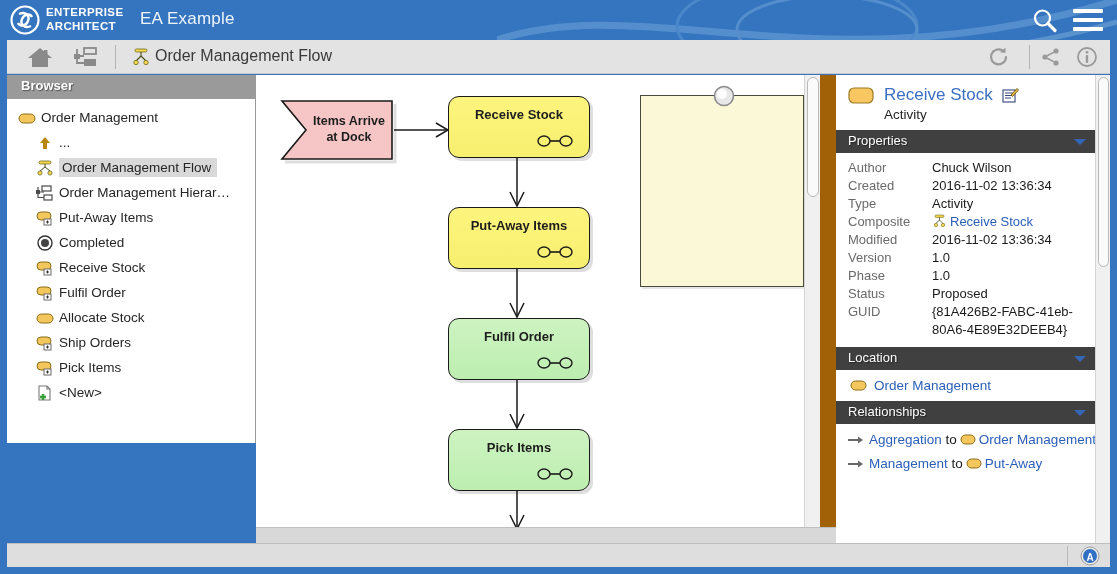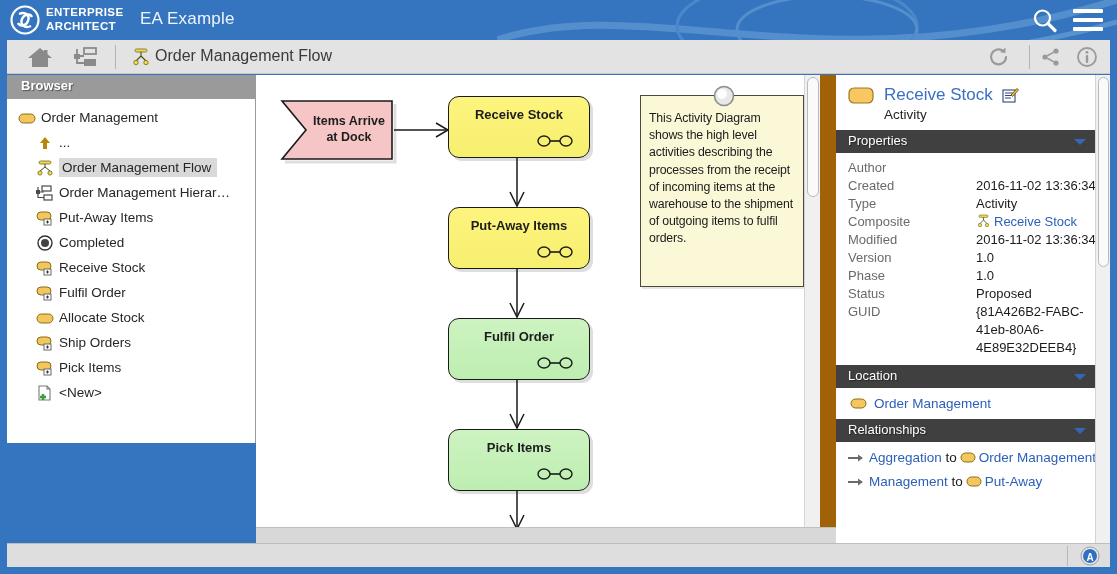--- a/index.html
+++ b/index.html
@@ -143,21 +143,21 @@
     height: 23px; background: #404040; color: #fff; font-size: 13px; font-weight: normal;
     padding: 3px 0 0 12px; text-shadow: 1px 1px 1px rgba(0,0,0,.45);
     position: relative; cursor: pointer;
   }
   .sec-hdr .caret {
     position: absolute; right: 24px; top: 9px;
     width: 0; height: 0; border-left: 6px solid transparent;
     border-right: 6px solid transparent; border-top: 6px solid #3366b5;
   }
   .ptable { padding: 6px 0 8px 0; }
-  .prow { display: flex; font-size: 13px; line-height: 18px; padding: 0 0 0 12px; gap: 44px; }
+  .prow { display: flex; font-size: 13px; line-height: 18px; padding: 0 0 0 12px; }
   .pkey { width: 84px; flex: 0 0 84px; color: #6a6a6a; }
   .pval { color: #1b1b1b; flex: 1; padding-right: 12px; }
   .pval.link { color: #2b5fb8; cursor: pointer; }
   .pval .inl-ic { display: inline-block; width: 14px; height: 14px; vertical-align: -2px; margin-right: 4px; }
 
   .loc-row { padding: 8px 0 8px 14px; display: flex; align-items: center; font-size: 13.5px; }
   .loc-row .lic { width: 17px; height: 11px; margin-right: 7px; flex: 0 0 17px; }
   .loc-row a { color: #2b5fb8; cursor: pointer; text-decoration: none; }
 
   .rel-list { padding: 8px 0 0 12px; }
@@ -453,21 +453,20 @@
 
       <div style="position:absolute; left:192px; top:452px; width:142px; height:20px;
                   border:1.6px solid #1a1a1a; border-bottom:none; border-radius:11px 11px 0 0;
                   background:linear-gradient(#cdf3c1,#bdeeb0);"></div>
 
       <div class="note-box" style="left:384px; top:20px; width:164px; height:192px;">
         <svg class="note-pin" viewBox="0 0 22 22">
           <circle cx="11" cy="11" r="9.5" fill="#e8e8e8" stroke="#8c8c8c" stroke-width="1.6"></circle>
           <circle cx="9" cy="9" r="5" fill="#fdfdfd"></circle>
         </svg>
-        <div class="note-text">This Activity Diagram shows the high level activities describing the processes from the receipt of incoming items at the warehouse to the shipment of outgoing items to fulfil orders.</div>
       </div>
 
       <div class="vscroll-d">
         <div class="thumb"></div>
       </div>
     </div>
     <div class="hscroll-d"></div>
   </div>
 
   <div class="props">
@@ -487,20 +486,21 @@
       <div class="ph-type">Activity</div>
     </div>
 
     <div class="sec-hdr">
       <span>Properties</span>
       <span class="caret"></span>
     </div>
     <div class="ptable" id="props-host">
         <div class="prow">
           <span class="pkey">Author</span>
+          <span class="pval"><span>Chuck Wilson</span></span>
         </div>
         <div class="prow">
           <span class="pkey">Created</span>
           <span class="pval"><span>2016-11-02 13:36:34</span></span>
         </div>
         <div class="prow">
           <span class="pkey">Type</span>
           <span class="pval"><span>Activity</span></span>
         </div>
         <div class="prow">

